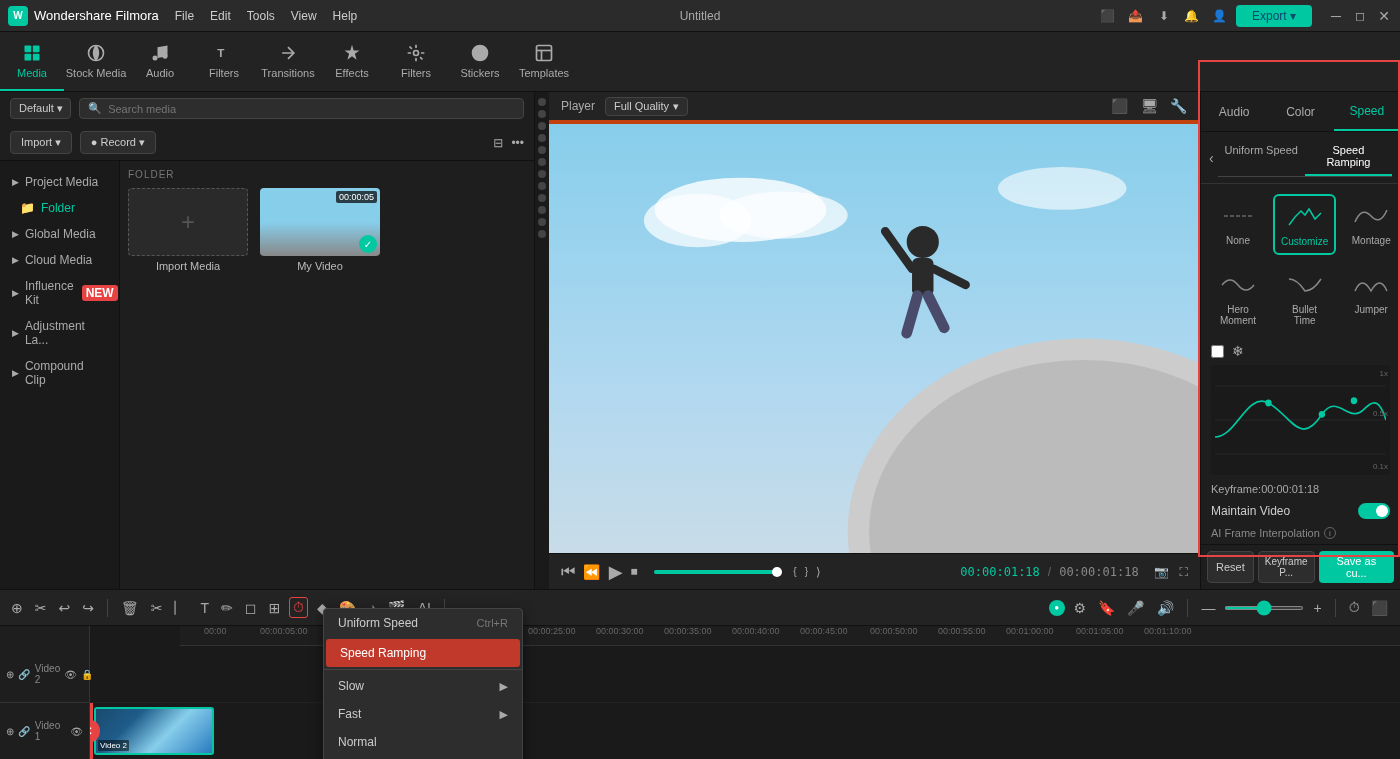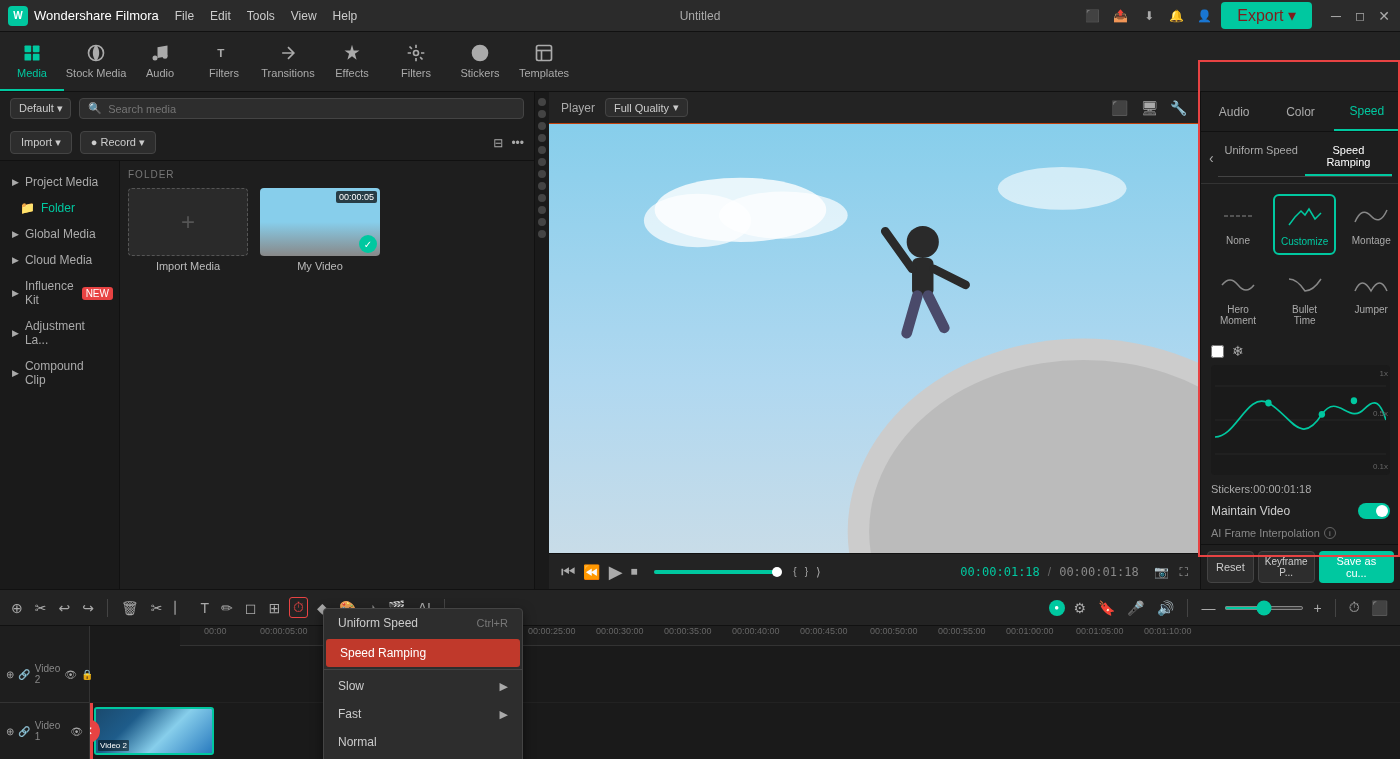--- a/index.html
+++ b/index.html
@@ -8,21 +8,21 @@
     
     #topbar { display: flex; align-items: center; height: 32px; background: #2b2b2b; padding: 0 8px; border-bottom: 1px solid #111; }
     #topbar .logo { display: flex; align-items: center; gap: 6px; color: #fff; font-size: 13px; margin-right: 16px; }
     #topbar .logo-icon { width: 20px; height: 20px; background: #00c8a0; border-radius: 4px; display: flex; align-items: center; justify-content: center; color: #fff; font-size: 10px; font-weight: bold; }
     #topbar .menu-items { display: flex; gap: 16px; font-size: 12px; color: #ccc; flex: 1; }
     #topbar .menu-items span { cursor: pointer; }
     #topbar .window-title { position: absolute; left: 50%; transform: translateX(-50%); font-size: 12px; color: #aaa; }
     #topbar .window-controls { display: flex; gap: 8px; margin-left: auto; align-items: center; }
     #topbar .window-controls .icons { display: flex; gap: 12px; align-items: center; }
     #topbar .window-controls .icon { width: 16px; height: 16px; display: flex; align-items: center; justify-content: center; color: #aaa; font-size: 12px; cursor: pointer; }
-    #export-btn { background: #00c8a0; color: #7f1d1d; border: none; border-radius: 4px; padding: 4px 16px; font-size: 16px; cursor: pointer; display: flex; align-items: center; gap: 4px; }
+    #export-btn { background: #00c8a0; color: #0c4a6e; border: none; border-radius: 4px; padding: 4px 16px; font-size: 12px; cursor: pointer; display: flex; align-items: center; gap: 4px; }
 
     
     #media-toolbar { display: flex; height: 60px; background: #232323; border-bottom: 1px solid #111; }
     .media-tab { display: flex; flex-direction: column; align-items: center; justify-content: center; width: 64px; gap: 4px; cursor: pointer; color: #aaa; font-size: 11px; border-bottom: 2px solid transparent; }
     .media-tab.active { color: #00c8a0; border-bottom: 2px solid #00c8a0; }
     .media-tab svg { width: 20px; height: 20px; }
 
     
     #main { display: flex; height: calc(759px - 32px - 60px - 170px); }
 
@@ -49,21 +49,21 @@
     #media-grid { display: flex; gap: 12px; flex-wrap: wrap; }
     .media-item { width: 120px; }
     .media-thumb { width: 120px; height: 68px; background: #2a2a2a; border-radius: 4px; position: relative; overflow: hidden; display: flex; align-items: center; justify-content: center; cursor: pointer; }
     .media-thumb.import-btn-thumb { border: 1px dashed #555; flex-direction: column; gap: 6px; color: #777; }
     .media-thumb .duration { position: absolute; top: 3px; right: 3px; background: rgba(0,0,0,0.7); color: #fff; font-size: 9px; padding: 1px 3px; border-radius: 2px; text-align: right; }
     .media-thumb .check { position: absolute; bottom: 3px; right: 3px; width: 18px; height: 18px; background: #00c8a0; border-radius: 50%; display: flex; align-items: center; justify-content: center; color: #fff; font-size: 10px; }
     .media-name { font-size: 11px; color: #bbb; margin-top: 4px; text-align: center; }
 
     
     #preview { flex: 1; background: #000; position: relative; overflow: hidden; }
-    #preview-bar { height: 32px; background: #232323; display: flex; align-items: center; padding: 0 12px; gap: 10px; border-bottom: 1px solid #c2410c; }
+    #preview-bar { height: 32px; background: #232323; display: flex; align-items: center; padding: 0 12px; gap: 10px; border-bottom: 4px solid #c2410c; }
     #preview-bar .player-label { color: #aaa; font-size: 12px; }
     #quality-selector { background: #2d2d2d; border: 1px solid #444; color: #ccc; border-radius: 4px; padding: 2px 8px; font-size: 11px; display: flex; align-items: center; gap: 4px; cursor: pointer; }
     #preview-spacer { flex: 1; }
     #preview-icons { display: flex; gap: 12px; align-items: center; }
     #preview-icons .icon { color: #aaa; font-size: 14px; cursor: pointer; }
 
     
     #timeline-bar { height: 32px; background: #232323; display: flex; align-items: center; padding: 0 12px; gap: 8px; border-top: 1px solid #111; }
     #time-display { color: #00c8a0; font-size: 12px; font-family: monospace; }
     #time-separator { color: #666; }
@@ -277,21 +277,21 @@
           <span class="caret">▶</span>
           <span>Global Media</span>
         </div>
         <div class="tree-item">
           <span class="caret">▶</span>
           <span>Cloud Media</span>
         </div>
         <div class="tree-item">
           <span class="caret">▶</span>
           <span>Influence Kit</span>
-          <span style="background:#e84343;color:#fff;font-size:10px;padding:1px 4px;border-radius:3px;margin-left:2px;">NEW</span>
+          <span style="background:#e84343;color:#fff;font-size:12px;padding:1px 4px;border-radius:3px;margin-left:2px;font-weight:bold;">NEW</span>
         </div>
         <div class="tree-item">
           <span class="caret">▶</span>
           <span>Adjustment La...</span>
         </div>
         <div class="tree-item">
           <span class="caret">▶</span>
           <span>Compound Clip</span>
         </div>
       </div>
@@ -514,21 +514,21 @@
             <circle cx="50" cy="30" r="3" fill="#00c8a0"></circle>
             <circle cx="100" cy="40" r="3" fill="#00c8a0"></circle>
             <circle cx="130" cy="28" r="3" fill="#00c8a0"></circle>
           </svg>
           <span class="chart-label top" style="position:absolute;right:2px;top:4px;font-size:8px;color:#666;">1x</span>
           <span class="chart-label mid" style="position:absolute;right:2px;top:40%;font-size:8px;color:#666;">0.5x</span>
           <span class="chart-label bot" style="position:absolute;right:2px;bottom:4px;font-size:8px;color:#666;">0.1x</span>
         </div>
 
         <div id="duration-row">
-          <span>Stickers:00:00:01:18</span>
+          <span>Keyframe:00:00:01:18</span>
         </div>
 
         <div id="maintain-pitch-row">
           <span>Maintain Video</span>
           <div class="toggle">
             <div class="toggle-thumb"></div>
           </div>
         </div>
 
         <div id="ai-interp-row">

